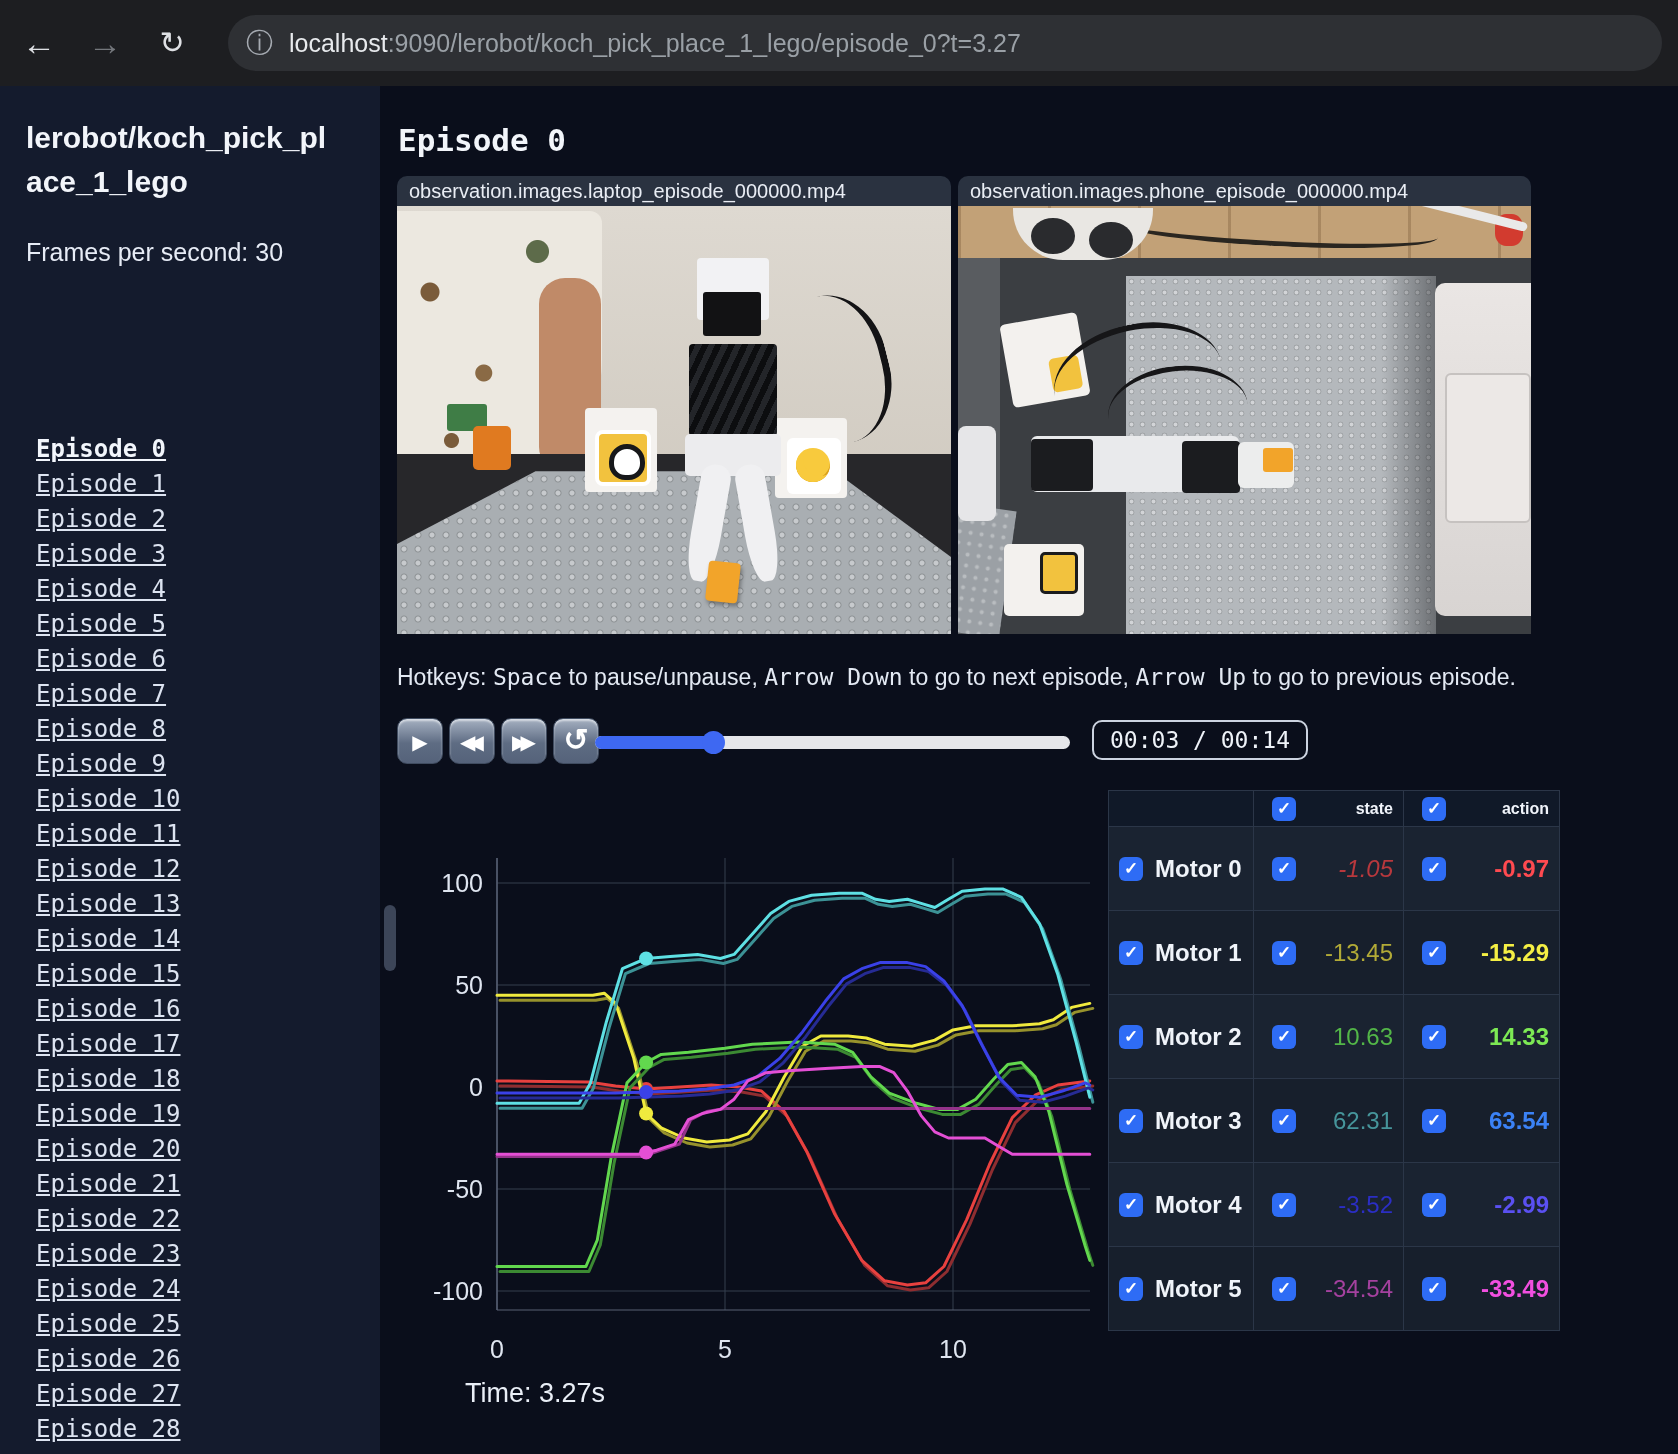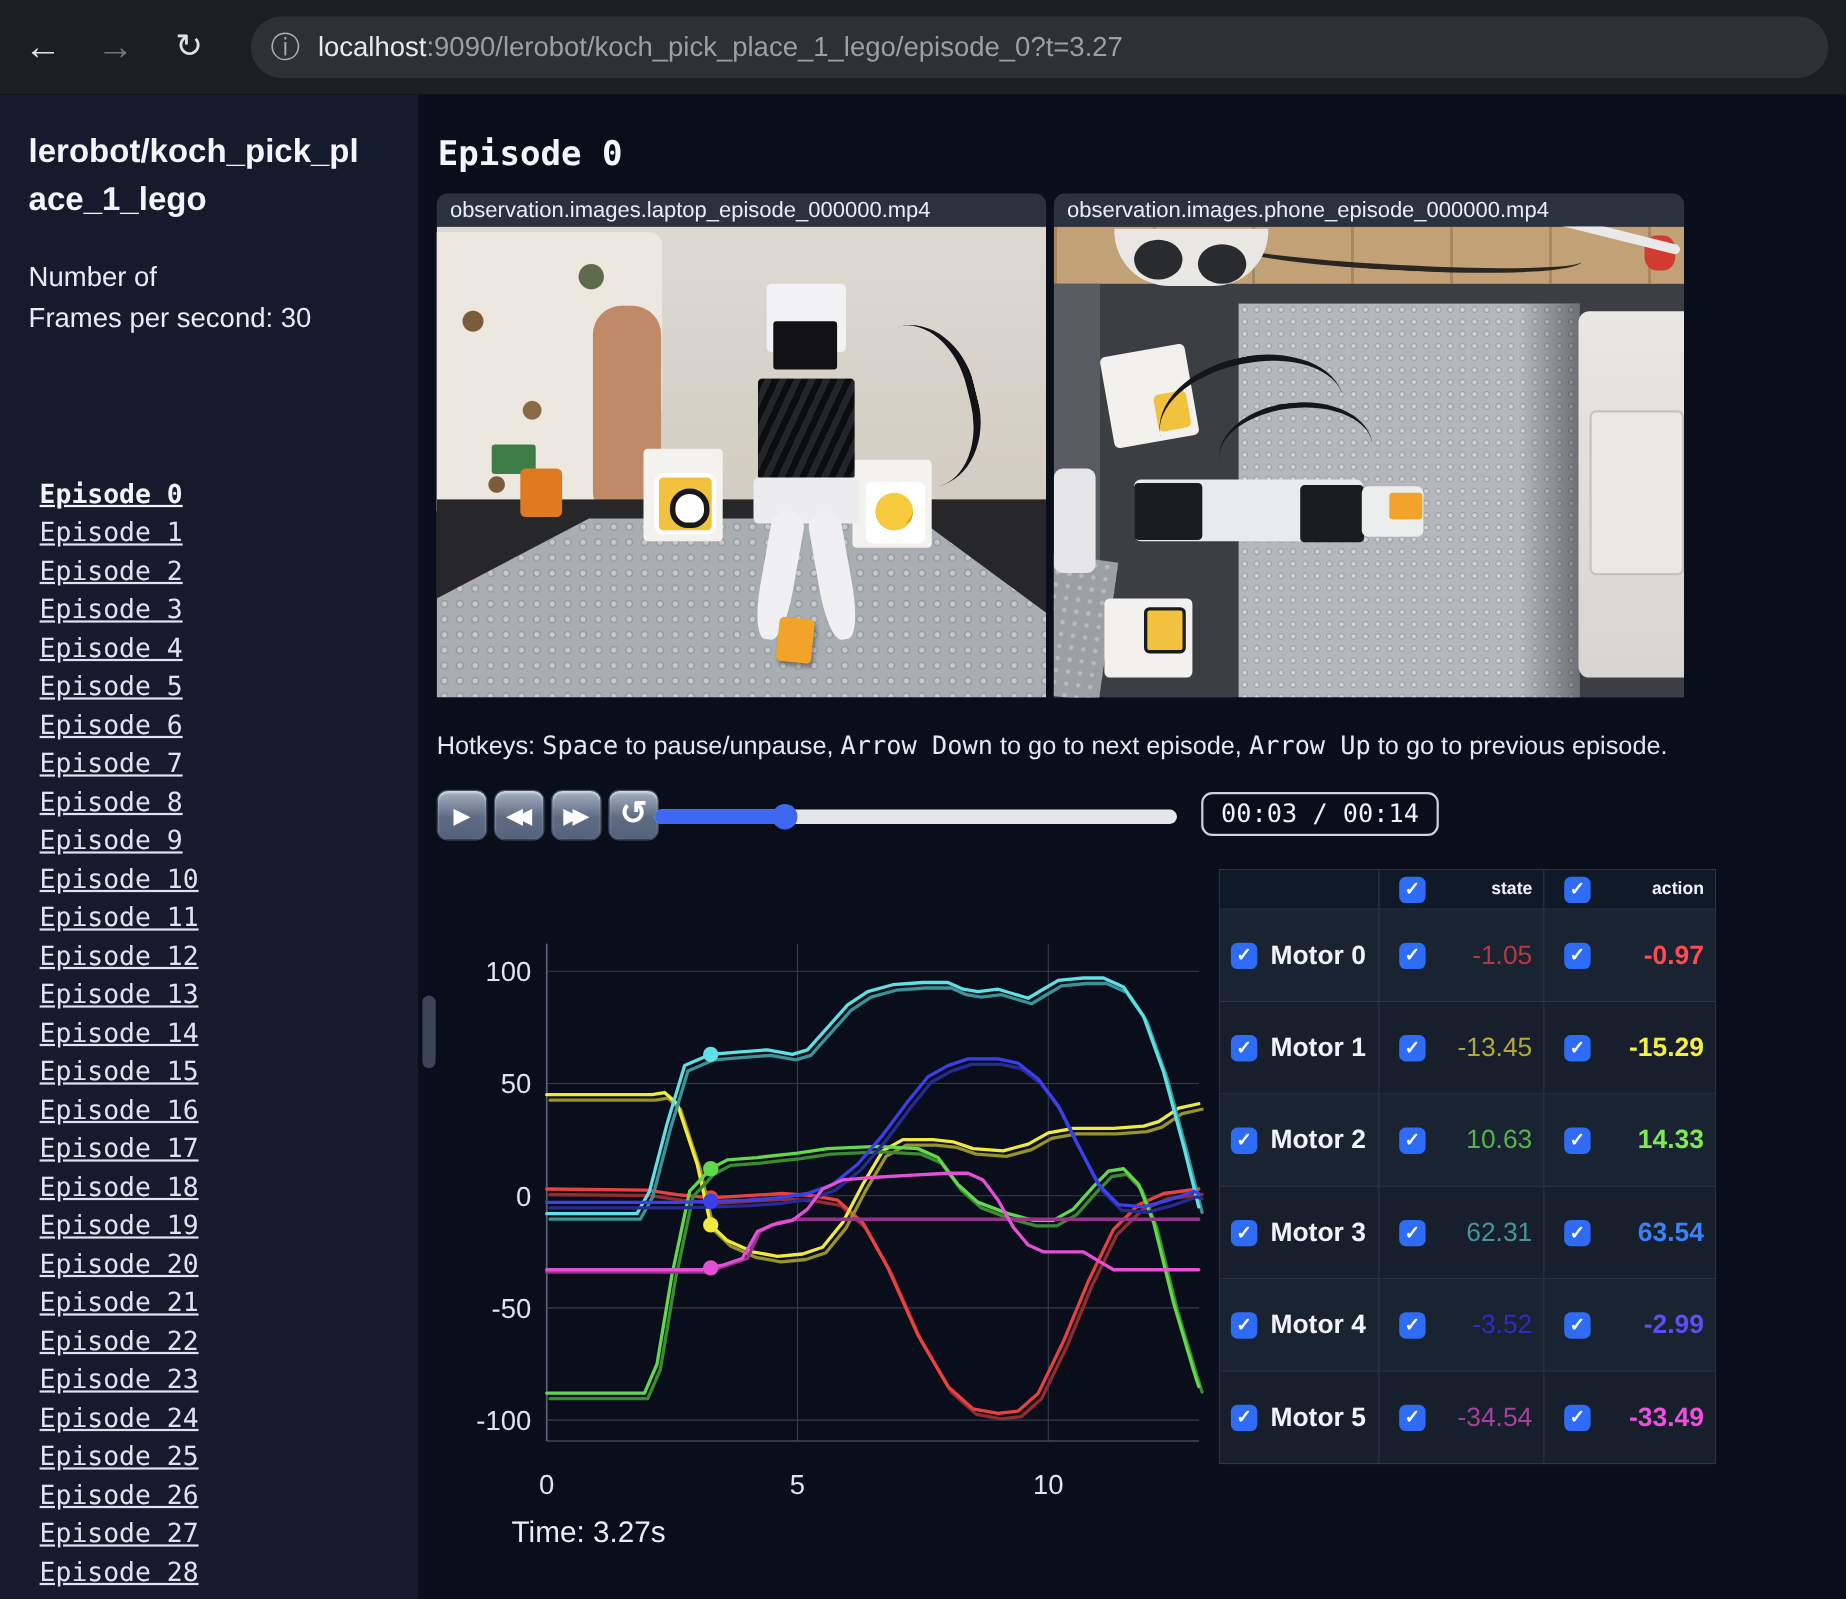--- a/index.html
+++ b/index.html
@@ -183,21 +183,20 @@
     <span class="info-ico">ⓘ</span>
     <span class="url-text"><span class="host">localhost</span><span>:9090/lerobot/koch_pick_place_1_lego/episode_0?t=3.27</span></span>
   </div>
 </div>
 
 <div class="app">
 
   <div class="sidebar">
     <div class="ds-title">lerobot/koch_pick_place_1_lego</div>
     <div class="stats">
-        <div>Number of</div>
         <div>Frames per second: 30</div>
       </div>
     <div class="ep-list">
         <a class="ep active">Episode 0</a>
         <a class="ep">Episode 1</a>
         <a class="ep">Episode 2</a>
         <a class="ep">Episode 3</a>
         <a class="ep">Episode 4</a>
         <a class="ep">Episode 5</a>
         <a class="ep">Episode 6</a>
@@ -348,21 +347,21 @@
         </div>
       </div>
       <div>
           <div class="trow">
             <div class="tc c1">
               <span class="cb">✓</span>
               <span class="mlabel">Motor 0</span>
             </div>
             <div class="tc c2">
               <span class="cb">✓</span>
-              <span class="val" style="color: rgb(184, 56, 61);">-1.05</span>
+              <span class="val" style="color: rgb(184, 56, 61); font-style: italic;">-1.05</span>
             </div>
             <div class="tc c3">
               <span class="cb">✓</span>
               <span class="val bold" style="color: rgb(255, 74, 80);">-0.97</span>
             </div>
           </div>
           <div class="trow alt">
             <div class="tc c1">
               <span class="cb">✓</span>
               <span class="mlabel">Motor 1</span>

